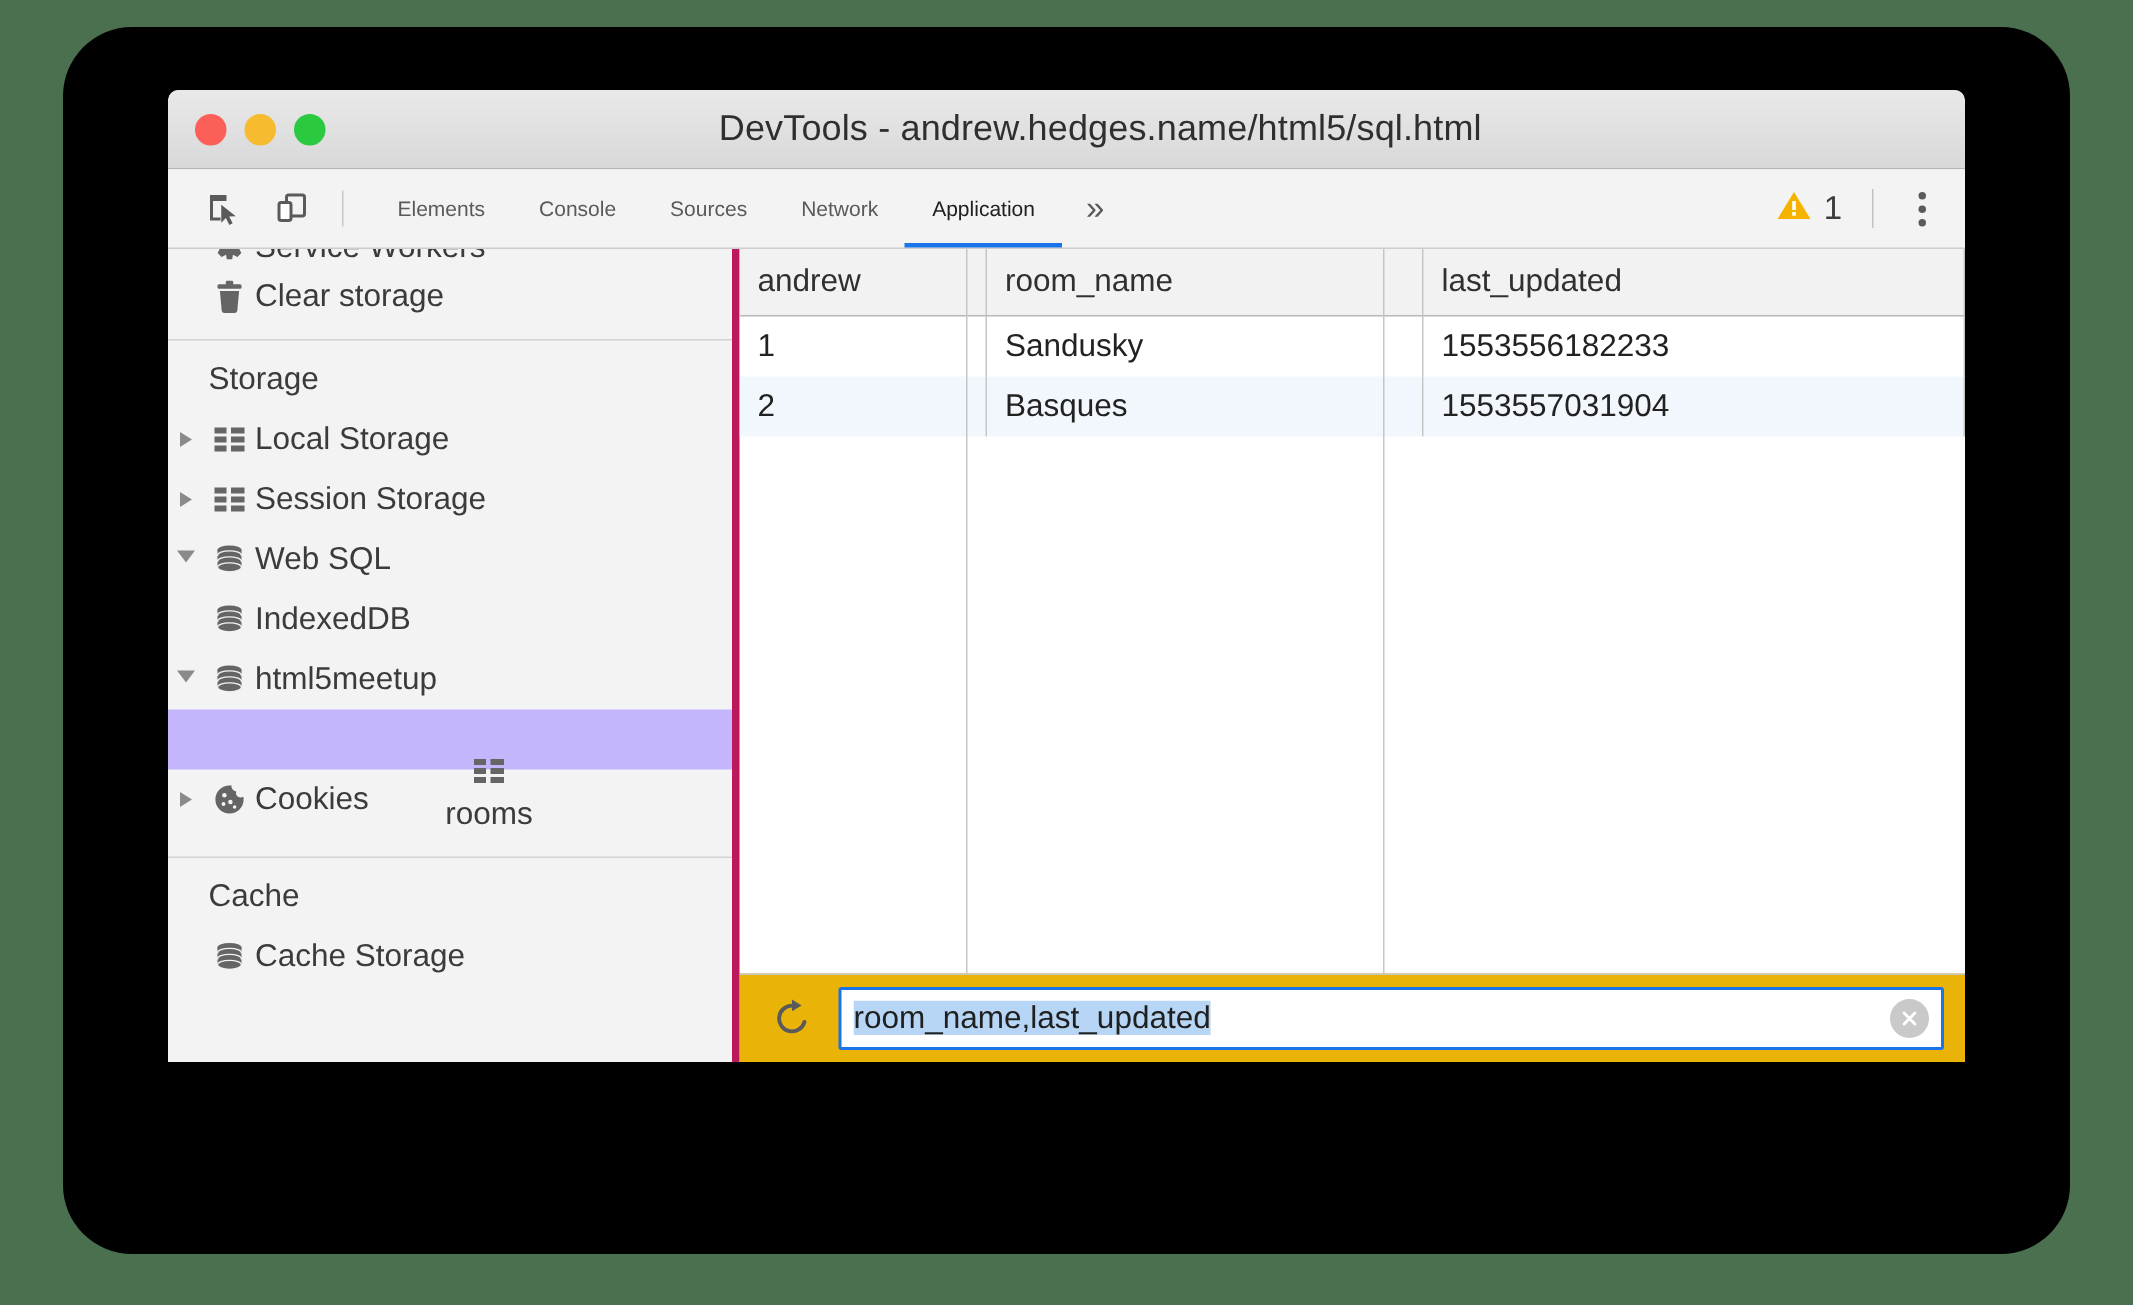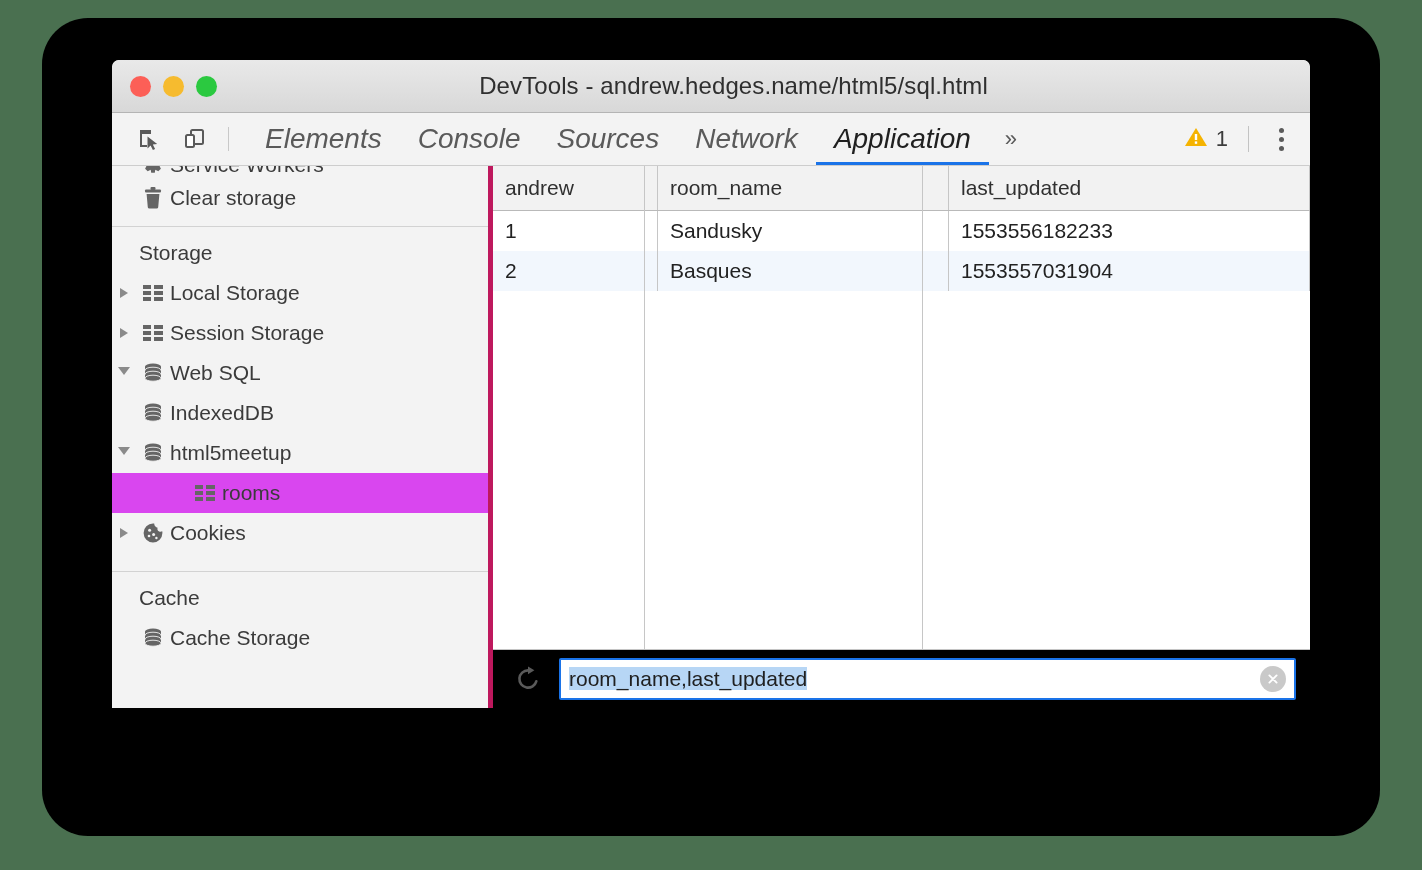--- a/index.html
+++ b/index.html
@@ -101,25 +101,24 @@
   }
   #tabs {
     display: flex;
     align-items: stretch;
     margin-left: 8px;
   }
   .tab {
     display: flex;
     align-items: center;
     padding: 0 18px;
-    font-size: 28px;
+    font-size: 14px;
     color: #5a5a5a;
     cursor: pointer;
     position: relative;
-    font-style: italic;
   }
   .tab.active {
     color: #202020;
   }
   .tab.active::after {
     content: "";
     position: absolute;
     left: 0; right: 0; bottom: 0;
     height: 3px;
     background: #1a73e8;
@@ -188,21 +187,22 @@
   .tree-row {
     height: 40px;
     display: flex;
     align-items: center;
     font-size: 21px;
     color: #3b3b3b;
     cursor: pointer;
     white-space: nowrap;
   }
   .tree-row.selected {
-    background: #d946ef;
+    background: #c4b5fd;
+    flex-direction: column;
   }
   .twisty {
     width: 24px;
     flex: 0 0 24px;
     display: flex;
     align-items: center;
     justify-content: center;
   }
   .twisty.none { visibility: hidden; }
   .tri {
@@ -298,21 +298,21 @@
     position: absolute;
     top: 0; bottom: 0;
     width: 1px;
     background: #c6c6c6;
   }
 
   
   #querybar {
     flex: 0 0 58px;
     height: 58px;
-    background: #000000;
+    background: #eab308;
     border-top: 1px solid #c4c4c4;
     display: flex;
     align-items: center;
     padding: 0 14px 0 12px;
   }
   #refresh-btn {
     width: 46px;
     display: flex;
     align-items: center;
     justify-content: center;

